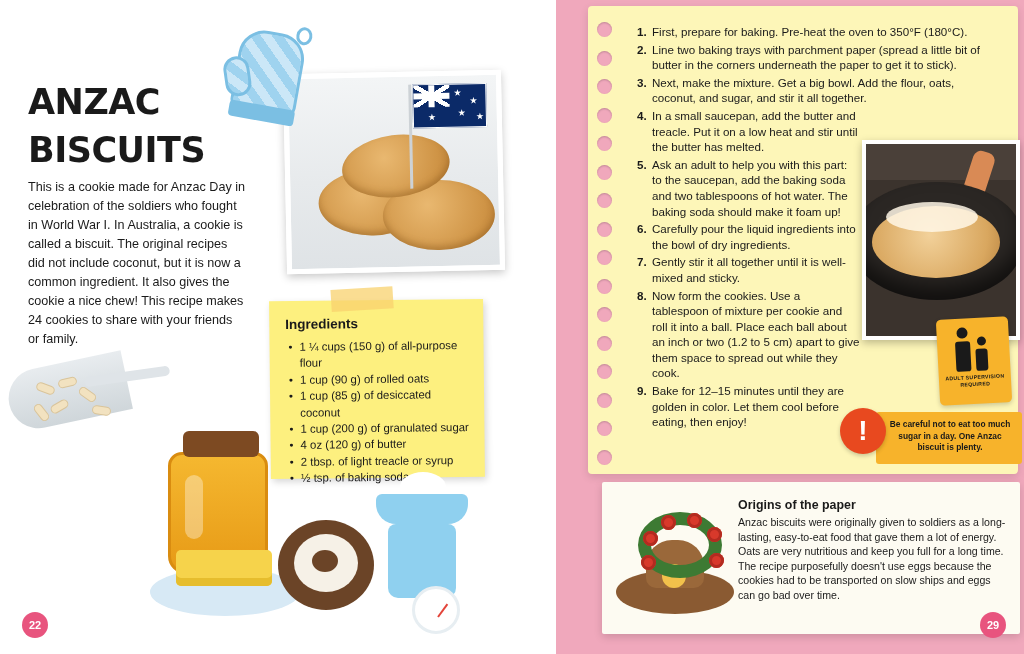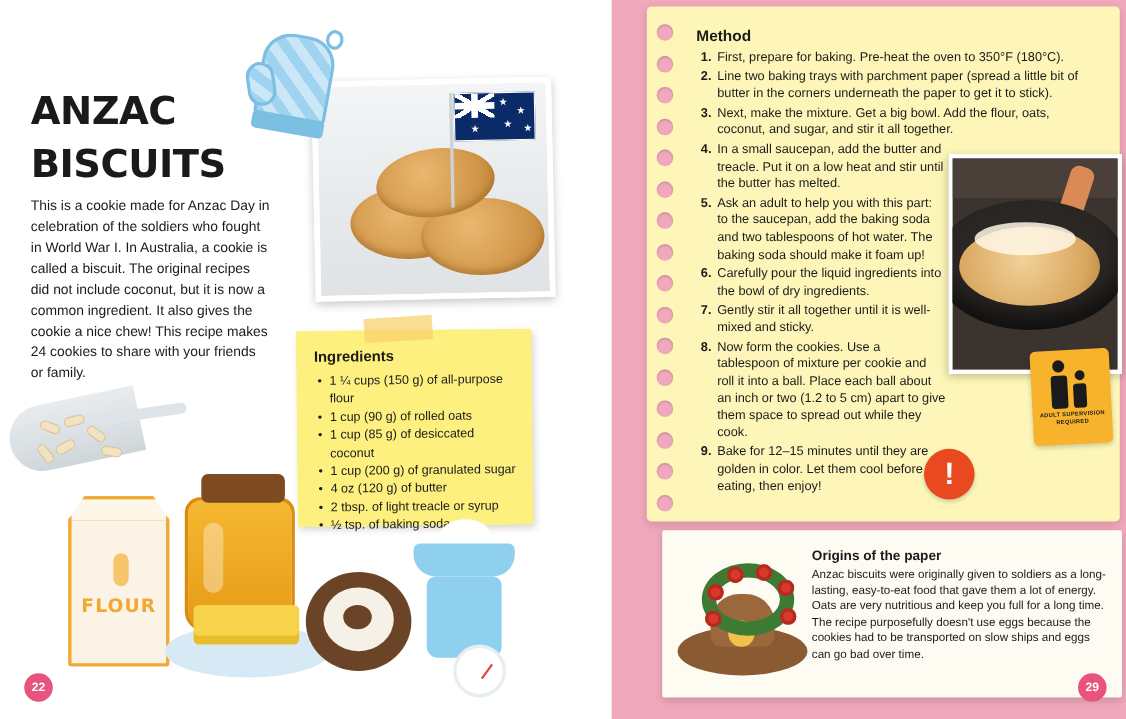--- a/index.html
+++ b/index.html
@@ -453,25 +453,20 @@
       <div class="oat-spoon"></div>
       <div class="oats">
         <div class="oat" style="left:6px;top:10px;transform:rotate(20deg);"></div>
         <div class="oat" style="left:28px;top:4px;transform:rotate(-14deg);"></div>
         <div class="oat" style="left:48px;top:16px;transform:rotate(36deg);"></div>
         <div class="oat" style="left:20px;top:28px;transform:rotate(-30deg);"></div>
         <div class="oat" style="left:62px;top:32px;transform:rotate(8deg);"></div>
         <div class="oat" style="left:2px;top:34px;transform:rotate(52deg);"></div>
       </div>
 
-      <div class="flour-box">
-        <div class="top"></div>
-        <div class="wheat"></div>
-        <div class="label">FLOUR</div>
-      </div>
 
       <div class="honey-jar">
         <div class="lid"></div>
         <div class="gloss"></div>
       </div>
 
       <div class="butter-plate"></div>
       <div class="butter"></div>
 
       <div class="coconut">
@@ -509,21 +504,20 @@
           <i></i>
         <i></i>
           <i></i>
           <i></i>
           <i></i>
           <i></i>
           <i></i>
       </div>
 
       <div class="method-wrap">
-        <div class="method-title">Method</div>
         <ol class="method">
           <li>First, prepare for baking. Pre-heat the oven to 350°F (180°C).</li>
           <li>Line two baking trays with parchment paper (spread a little bit of butter in the corners underneath the paper to get it to stick).</li>
           <li>Next, make the mixture. Get a big bowl. Add the flour, oats, coconut, and sugar, and stir it all together.</li>
           <li class="narrow">In a small saucepan, add the butter and treacle. Put it on a low heat and stir until the butter has melted.</li>
           <li class="narrow">Ask an adult to help you with this part: to the saucepan, add the baking soda and two tablespoons of hot water. The baking soda should make it foam up!</li>
           <li class="narrow">Carefully pour the liquid ingredients into the bowl of dry ingredients.</li>
           <li class="narrow">Gently stir it all together until it is well-mixed and sticky.</li>
           <li class="narrow">Now form the cookies. Use a tablespoon of mixture per cookie and roll it into a ball. Place each ball about an inch or two (1.2 to 5 cm) apart to give them space to spread out while they cook.</li>
           <li class="narrow">Bake for 12–15 minutes until they are golden in color. Let them cool before eating, then enjoy!</li>
@@ -542,20 +536,23 @@
     <div class="badge">
       <div class="figs">
         <div class="head-a"></div>
           <div class="fig-a"></div>
         <div class="head-b"></div>
           <div class="fig-b"></div>
       </div>
       <div class="txt">ADULT SUPERVISION REQUIRED</div>
     </div>
 
+    <div class="warning">
+      <div class="txt">Be careful not to eat too much sugar in a day. One Anzac biscuit is plenty.</div>
+    </div>
     <div class="warn-circle">!</div>
 
     <div class="origins">
       <div class="hat">
         <div class="brim"></div>
         <div class="crown"></div>
         <div class="sun"></div>
         <div class="wreath">
           <div class="poppy" style="left:-8px;top:6px;"></div>
           <div class="poppy" style="left:10px;top:-10px;"></div>

